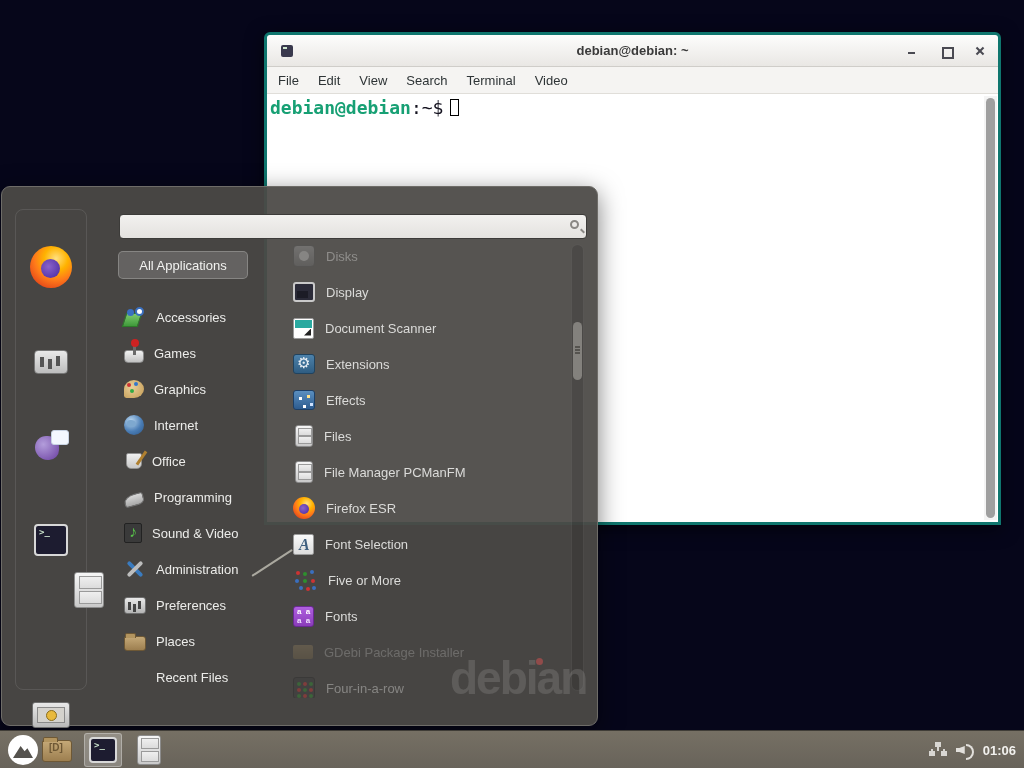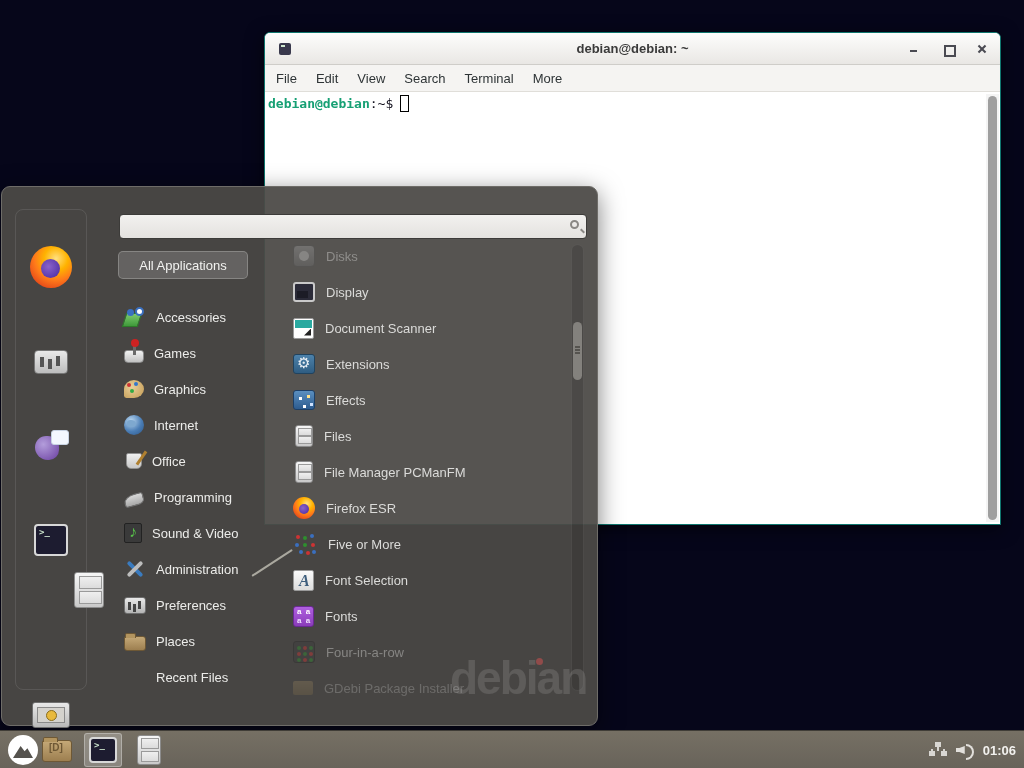--- a/index.html
+++ b/index.html
@@ -1,41 +1,41 @@
 <!DOCTYPE html>
 <html><head>
 <meta charset="utf-8">
 <style>
   * { margin:0; padding:0; box-sizing:border-box; }
   html,body { width:1024px; height:768px; overflow:hidden; }
   body { font-family:"Liberation Sans", sans-serif; background:#06061a; position:relative; }
 
   
   .term-win { position:absolute; left:264px; top:32px; width:737px; height:493px;
-    border:1px solid #0f766e; border-radius:6px 6px 0 0; box-shadow:0 4px 18px rgba(0,0,0,.55);
+    border:3px solid #0f766e; border-radius:6px 6px 0 0; box-shadow:0 4px 18px rgba(0,0,0,.55);
     background:#fff; }
   .titlebar { position:absolute; left:0; top:0; right:0; height:32px;
     background:linear-gradient(#fdfdfc,#e9e7e4); border-bottom:1px solid #cfcdc9;
     border-radius:5px 5px 0 0; display:flex; align-items:center; }
   .title-icon { position:absolute; left:14px; top:10px; width:12px; height:12px;
     background:#39394d; border-radius:2px; }
   .title-icon::before { content:""; position:absolute; left:2px; top:2px; width:4px; height:2px; background:#cfe8cf; }
   .title-text { width:100%; text-align:center; font-size:13px; font-weight:bold; color:#3a3a3a; }
   .win-btns { position:absolute; right:12px; top:0; height:32px; display:flex; gap:22px; align-items:center; }
   .wb { width:12px; height:12px; position:relative; cursor:pointer; }
   .wb-min::before { content:""; position:absolute; left:2px; bottom:3px; width:7px; height:2px; background:#4a4a52; }
   .wb-max::before { content:""; position:absolute; left:2px; top:2px; width:8px; height:8px; border:2px solid #4a4a52; }
   .wb-close::before, .wb-close::after { content:""; position:absolute; left:1px; top:5px; width:10px; height:2px; background:#4a4a52; }
   .wb-close::before { transform:rotate(45deg); } .wb-close::after { transform:rotate(-45deg); }
   .menubar { position:absolute; left:0; top:32px; right:0; height:27px; background:#f5f4f2;
     border-bottom:1px solid #e0ded9; display:flex; align-items:center; padding-left:11px; gap:19px; }
   .menubar span { font-size:13px; color:#2e3436; cursor:pointer; }
   .term-body { position:absolute; left:0; top:59px; right:0; bottom:0; background:#ffffff; }
   .prompt-line { position:absolute; left:3px; top:3px; font-family:"DejaVu Sans Mono", monospace;
-    font-size:13px; display:flex; align-items:center; }
+    font-size:18px; display:flex; align-items:center; }
   .p-user { color:#17a074; font-weight:bold; }
   .p-rest { color:#14121f; }
   .p-cursor { display:inline-block; width:9px; height:17px; border:1.5px solid #000; margin-left:7px; }
   .term-scroll { position:absolute; right:1px; top:2px; width:13px; bottom:2px; background:#f4f4f4; }
   .term-thumb { position:absolute; left:2px; top:2px; width:9px; height:99%; background:#9f9f9f; border-radius:5px; }
 
   
   .app-menu { position:absolute; left:1px; top:186px; width:597px; height:540px;
     background:rgba(75,73,70,0.94); border:1px solid #6e6c68; border-radius:9px;
     box-shadow:0 6px 24px rgba(0,0,0,.5); color:#e6e6e4; }
@@ -192,21 +192,21 @@
       <span class="wb wb-max"></span>
       <span class="wb wb-close"></span>
     </span>
   </div>
   <div class="menubar">
     <span>File</span>
     <span>Edit</span>
     <span>View</span>
     <span>Search</span>
     <span>Terminal</span>
-    <span>More</span>
+    <span>Video</span>
   </div>
   <div class="term-body">
     <div class="prompt-line">
       <span class="p-user">debian@debian</span>
         <span class="p-rest">:~$</span>
       <span class="p-cursor"></span>
     </div>
     <div class="term-scroll">
       <div class="term-thumb"></div>
     </div>
@@ -307,38 +307,38 @@
       </div>
     <div class="app-row">
       <span class="i cab-ic" style="width:18px;height:22px;margin-left:2px;"></span>
       <span class="lbl">File Manager PCManFM</span>
       </div>
     <div class="app-row">
       <span class="i ff" style="width:22px;height:22px;"></span>
       <span class="lbl">Firefox ESR</span>
       </div>
     <div class="app-row">
+      <span class="i fontsel-ic" style="width:21px;height:21px;"></span>
+      <span class="lbl">Font Selection</span>
+      </div>
+    <div class="app-row">
       <span class="i five-ic" style="width:24px;height:24px;"></span>
       <span class="lbl">Five or More</span>
       </div>
     <div class="app-row">
-      <span class="i fontsel-ic" style="width:21px;height:21px;"></span>
-      <span class="lbl">Font Selection</span>
-      </div>
-    <div class="app-row">
       <span class="i fonts-ic" style="width:21px;height:21px;"></span>
       <span class="lbl">Fonts</span>
+      </div>
+    <div class="app-row dim" style="opacity:0.25;">
+      <span class="i gdebi-ic" style="width:20px;height:14px;"></span>
+      <span class="lbl">GDebi Package Installer</span>
       </div>
     <div class="app-row dim">
       <span class="i four-ic" style="width:22px;height:22px;"></span>
       <span class="lbl">Four-in-a-row</span>
-      </div>
-    <div class="app-row dim" style="opacity:0.25;">
-      <span class="i gdebi-ic" style="width:20px;height:14px;"></span>
-      <span class="lbl">GDebi Package Installer</span>
       </div>
   </div>
 
   <div class="app-scroll">
     <div class="app-thumb"></div>
   </div>
 
   <div class="watermark">debian</div>
 </div>
 

